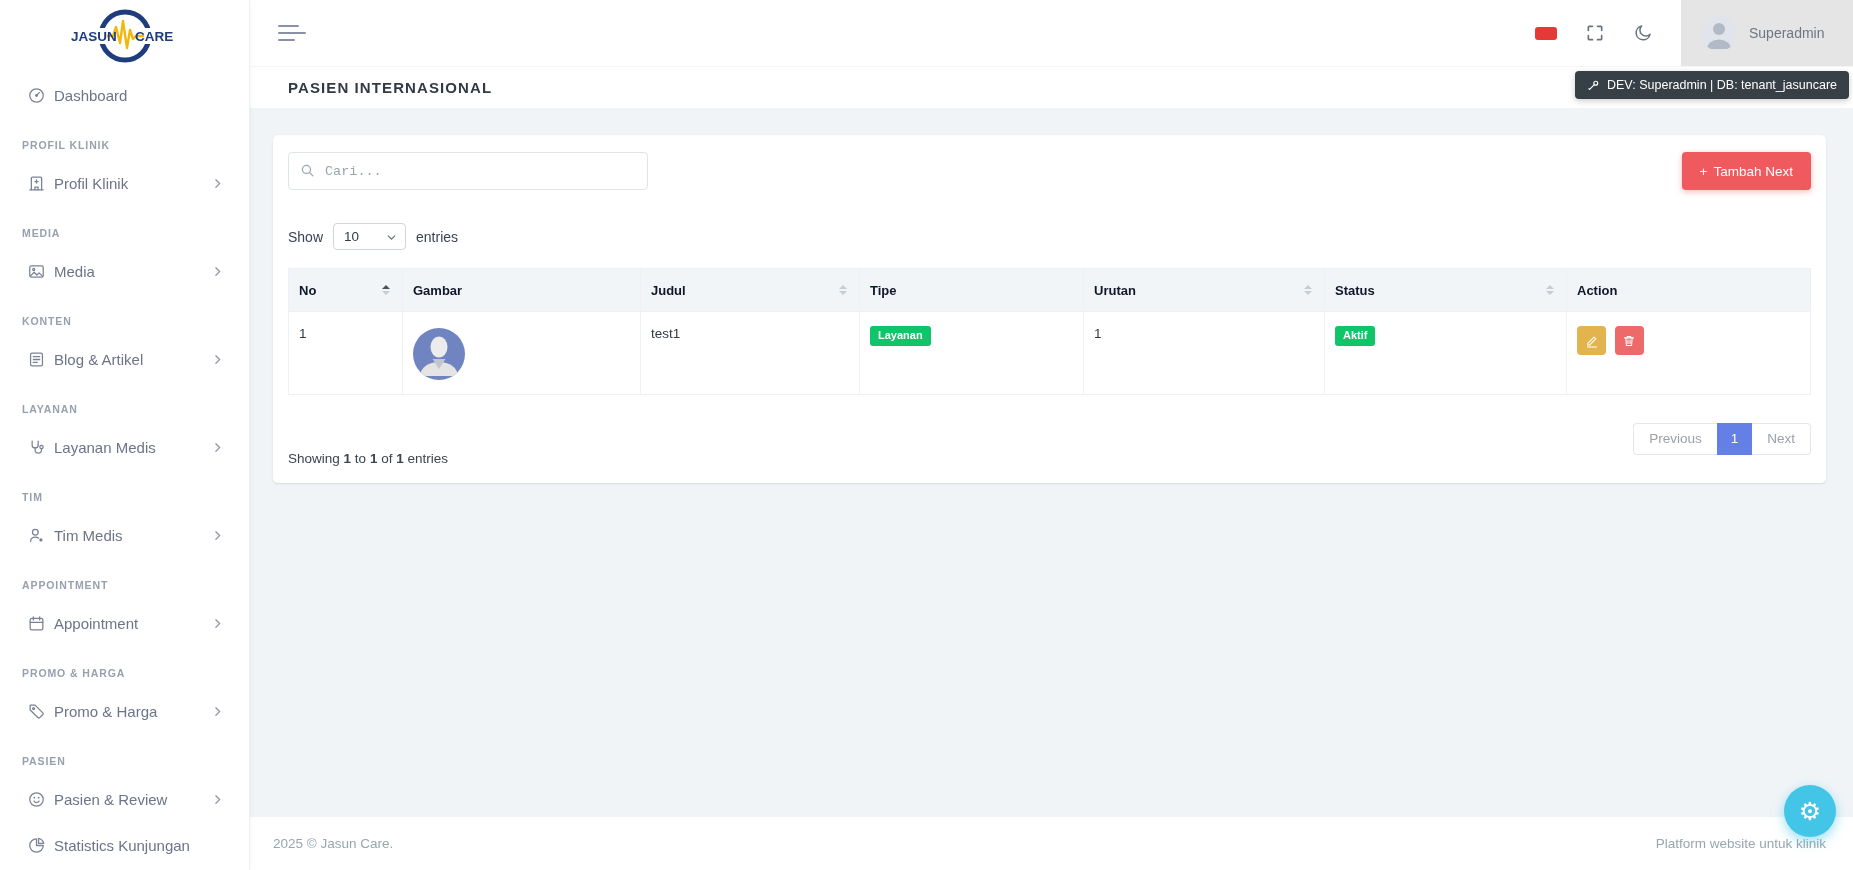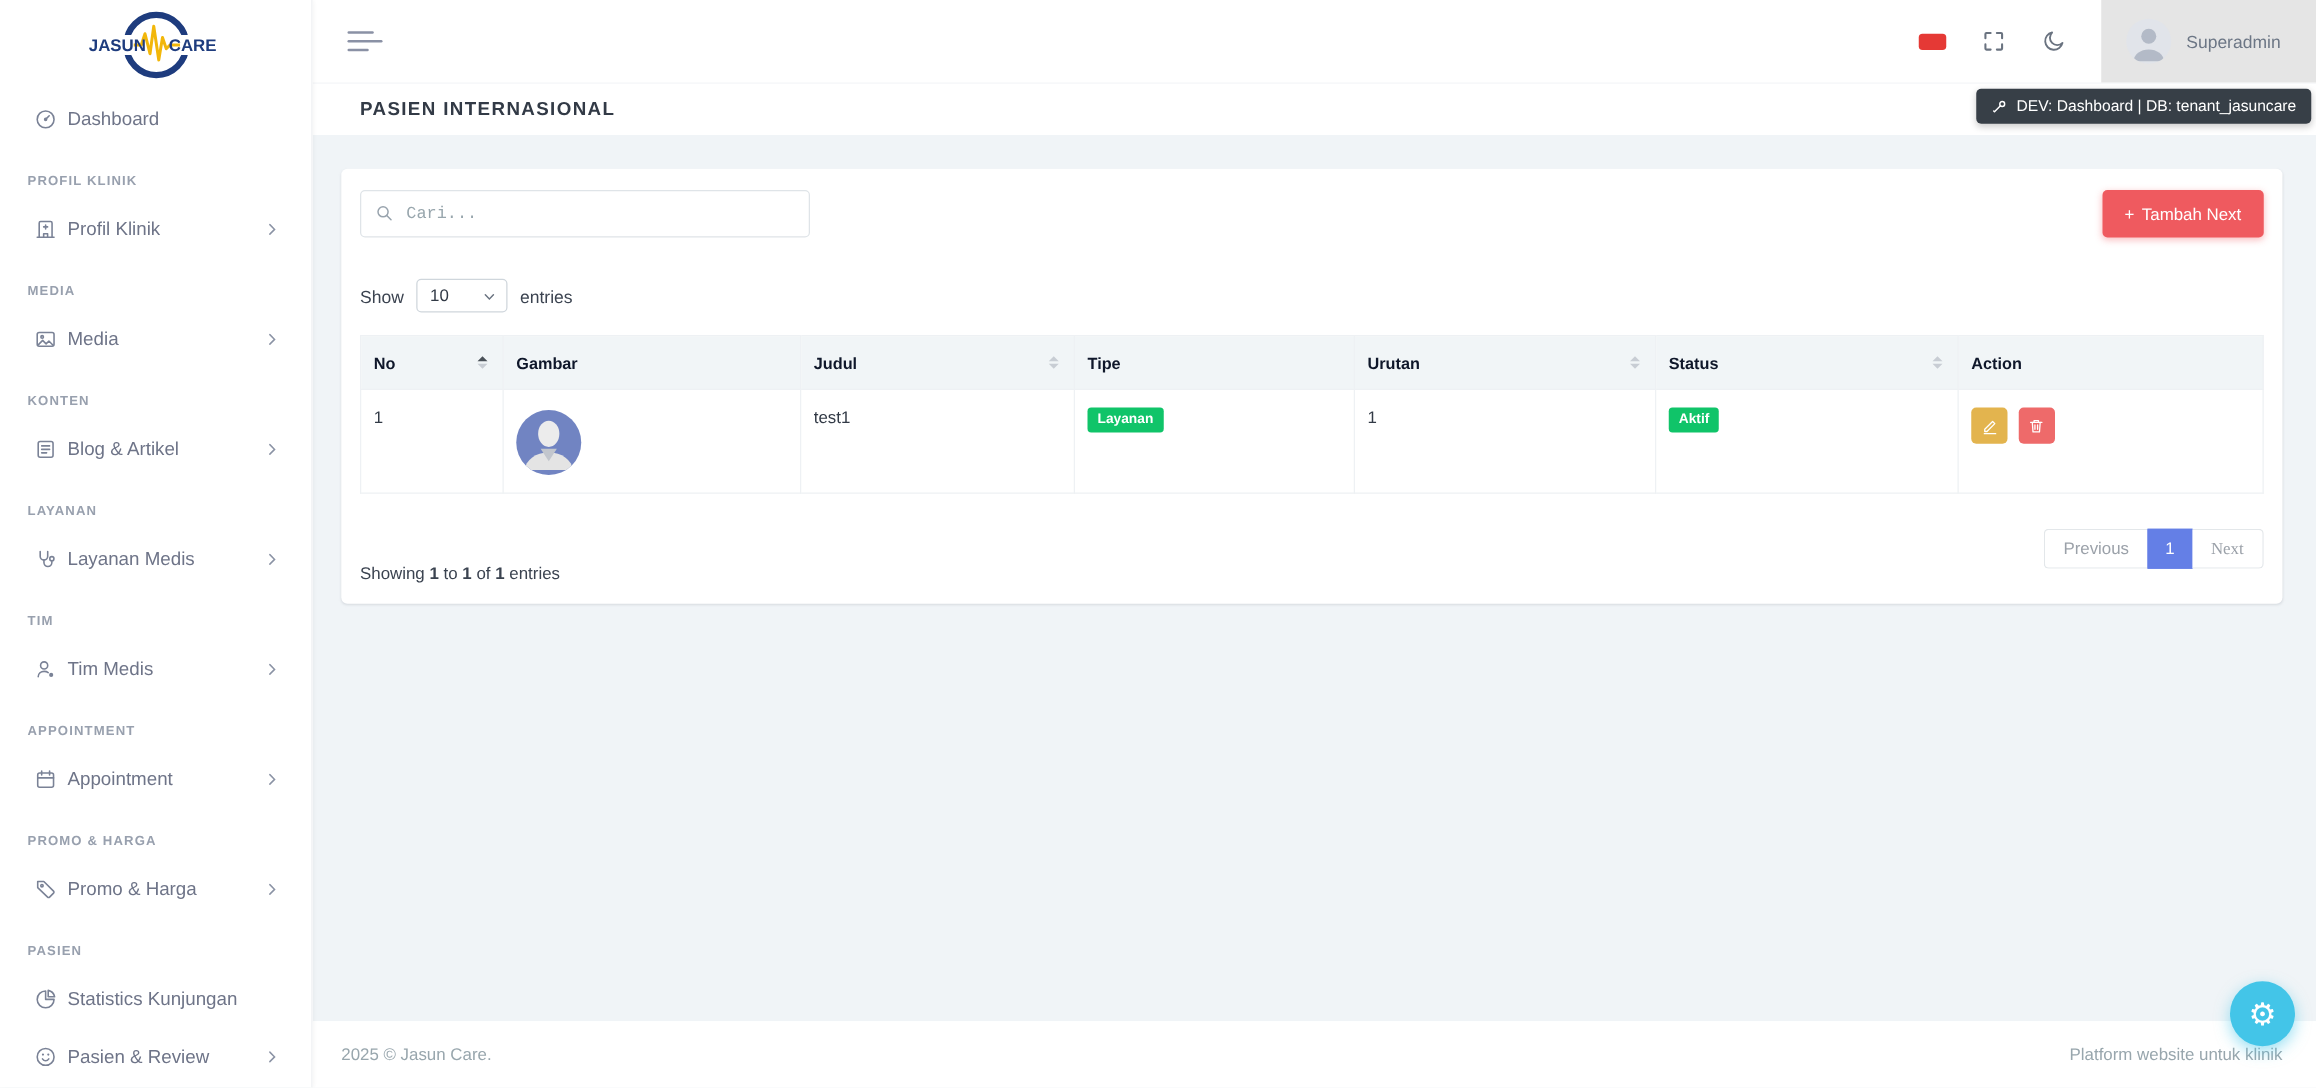--- a/index.html
+++ b/index.html
@@ -78,21 +78,21 @@
   .act-btn { width:29px; height:29px; border:none; border-radius:4px; display:inline-flex;
              align-items:center; justify-content:center; cursor:pointer; margin-right:5px; }
   .act-edit { background:#e3b44e; } .act-del { background:#ee6a6a; }
 
   .info-row { margin-top:16px; display:flex; align-items:center; justify-content:space-between; }
   .dt-info { font-size:13.5px; color:#3b4350;margin-top:40px; } .dt-info b { font-weight:bold; }
   .pager { display:flex; height:32px; font-size:13.5px; }
   .pg { display:flex; align-items:center; padding:0 15px; border:1px solid #e3e7ea; background:#fff;
         color:#9ba1a9; cursor:default; }
   .pg.prev { border-radius:4px 0 0 4px; border-right:none; }
-  .pg.next { border-radius:0 4px 4px 0; border-left:none;font-family:Liberation Serif, serif; }
+  .pg.next { border-radius:0 4px 4px 0; border-left:none; }
   .pg.active { background:#647fe6; color:#fff; border-color:#647fe6; padding:0 13px; cursor:pointer; }
 
   .footer { height:53px; background:#fff; display:flex; align-items:center; justify-content:space-between;
             padding:0 28px 0 23px; font-size:13.5px; color:#98a6ad; }
 
   .fab { position:absolute; right:18px; bottom:33px; width:52px; height:52px; border-radius:50%;
          background:#43c5e8; display:flex; align-items:center; justify-content:center; cursor:pointer;
          box-shadow:0 4px 12px rgba(67,197,232,.55); z-index:8; border:none; }
   .fab span { color:#fff; font-size:25px; font-family:"DejaVu Sans", sans-serif; line-height:1; }
 </style>
@@ -224,40 +224,40 @@
         </span>
         <span class="nav-lbl">Promo &amp; Harga</span>
         <svg width="13" height="13" viewBox="0 0 24 24">
             <path d="M9 5l7 7-7 7" stroke="#8b93a5" stroke-width="2.2" fill="none" stroke-linecap="round"></path>
           </svg>
       </a>
 
       <div class="nav-section">PASIEN</div>
       <a class="nav-item">
         <span class="nav-ic">
+          <svg width="19" height="19" viewBox="0 0 24 24" fill="none" stroke="#7a8296" stroke-width="1.6" stroke-linecap="round">
+              <circle cx="12" cy="12" r="8.5"></circle>
+              <path d="M8.8 14c.8 1.2 2 1.9 3.2 1.9s2.4-.7 3.2-1.9"></path>
+              <path d="M9.3 9.7h.01M14.7 9.7h.01" stroke-width="2.2"></path>
+            </svg>
+        </span>
+        <span class="nav-lbl">Pasien &amp; Review</span>
+        <svg width="13" height="13" viewBox="0 0 24 24">
+            <path d="M9 5l7 7-7 7" stroke="#8b93a5" stroke-width="2.2" fill="none" stroke-linecap="round"></path>
+          </svg>
+      </a>
+
+      <a class="nav-item">
+        <span class="nav-ic">
           <svg width="19" height="19" viewBox="0 0 24 24" fill="none" stroke="#7a8296" stroke-width="1.6" stroke-linejoin="round">
               <path d="M12 3.5A8.5 8.5 0 1 0 20.5 12H12z"></path>
               <path d="M14.6 2.9a8.3 8.3 0 0 1 6.5 6.5h-6.5z"></path>
             </svg>
         </span>
         <span class="nav-lbl">Statistics Kunjungan</span>
-      </a>
-
-      <a class="nav-item">
-        <span class="nav-ic">
-          <svg width="19" height="19" viewBox="0 0 24 24" fill="none" stroke="#7a8296" stroke-width="1.6" stroke-linecap="round">
-              <circle cx="12" cy="12" r="8.5"></circle>
-              <path d="M8.8 14c.8 1.2 2 1.9 3.2 1.9s2.4-.7 3.2-1.9"></path>
-              <path d="M9.3 9.7h.01M14.7 9.7h.01" stroke-width="2.2"></path>
-            </svg>
-        </span>
-        <span class="nav-lbl">Pasien &amp; Review</span>
-        <svg width="13" height="13" viewBox="0 0 24 24">
-            <path d="M9 5l7 7-7 7" stroke="#8b93a5" stroke-width="2.2" fill="none" stroke-linecap="round"></path>
-          </svg>
       </a>
     </nav>
   </aside>
 
   <div class="main">
 
     <div class="topbar">
       <div class="burger">
         <span class="l1"></span>
           <span class="l2"></span>
@@ -299,21 +299,21 @@
         <span>&gt;</span>
         <span class="cur">Pasien Internasional</span>
       </div>
     </div>
 
     <div class="dev-tooltip">
       <svg width="13" height="13" viewBox="0 0 20 20" fill="none" stroke="#fff" stroke-width="1.8" stroke-linecap="round">
           <circle cx="13.5" cy="6.5" r="3"></circle>
           <path d="M11.3 8.7L4 16M4 16l-1-1"></path>
         </svg>
-      <span>DEV: Dashboard | DB: tenant_jasuncare</span>
+      <span>DEV: Superadmin | DB: tenant_jasuncare</span>
     </div>
 
     <div class="content">
       <div class="card">
 
         <div class="card-top">
           <div class="search-wrap">
             <span class="search-ic">
               <svg width="17" height="17" viewBox="0 0 24 24" fill="none" stroke="#98a3ad" stroke-width="1.7" stroke-linecap="round">
                   <circle cx="10.5" cy="10.5" r="5.7"></circle>

